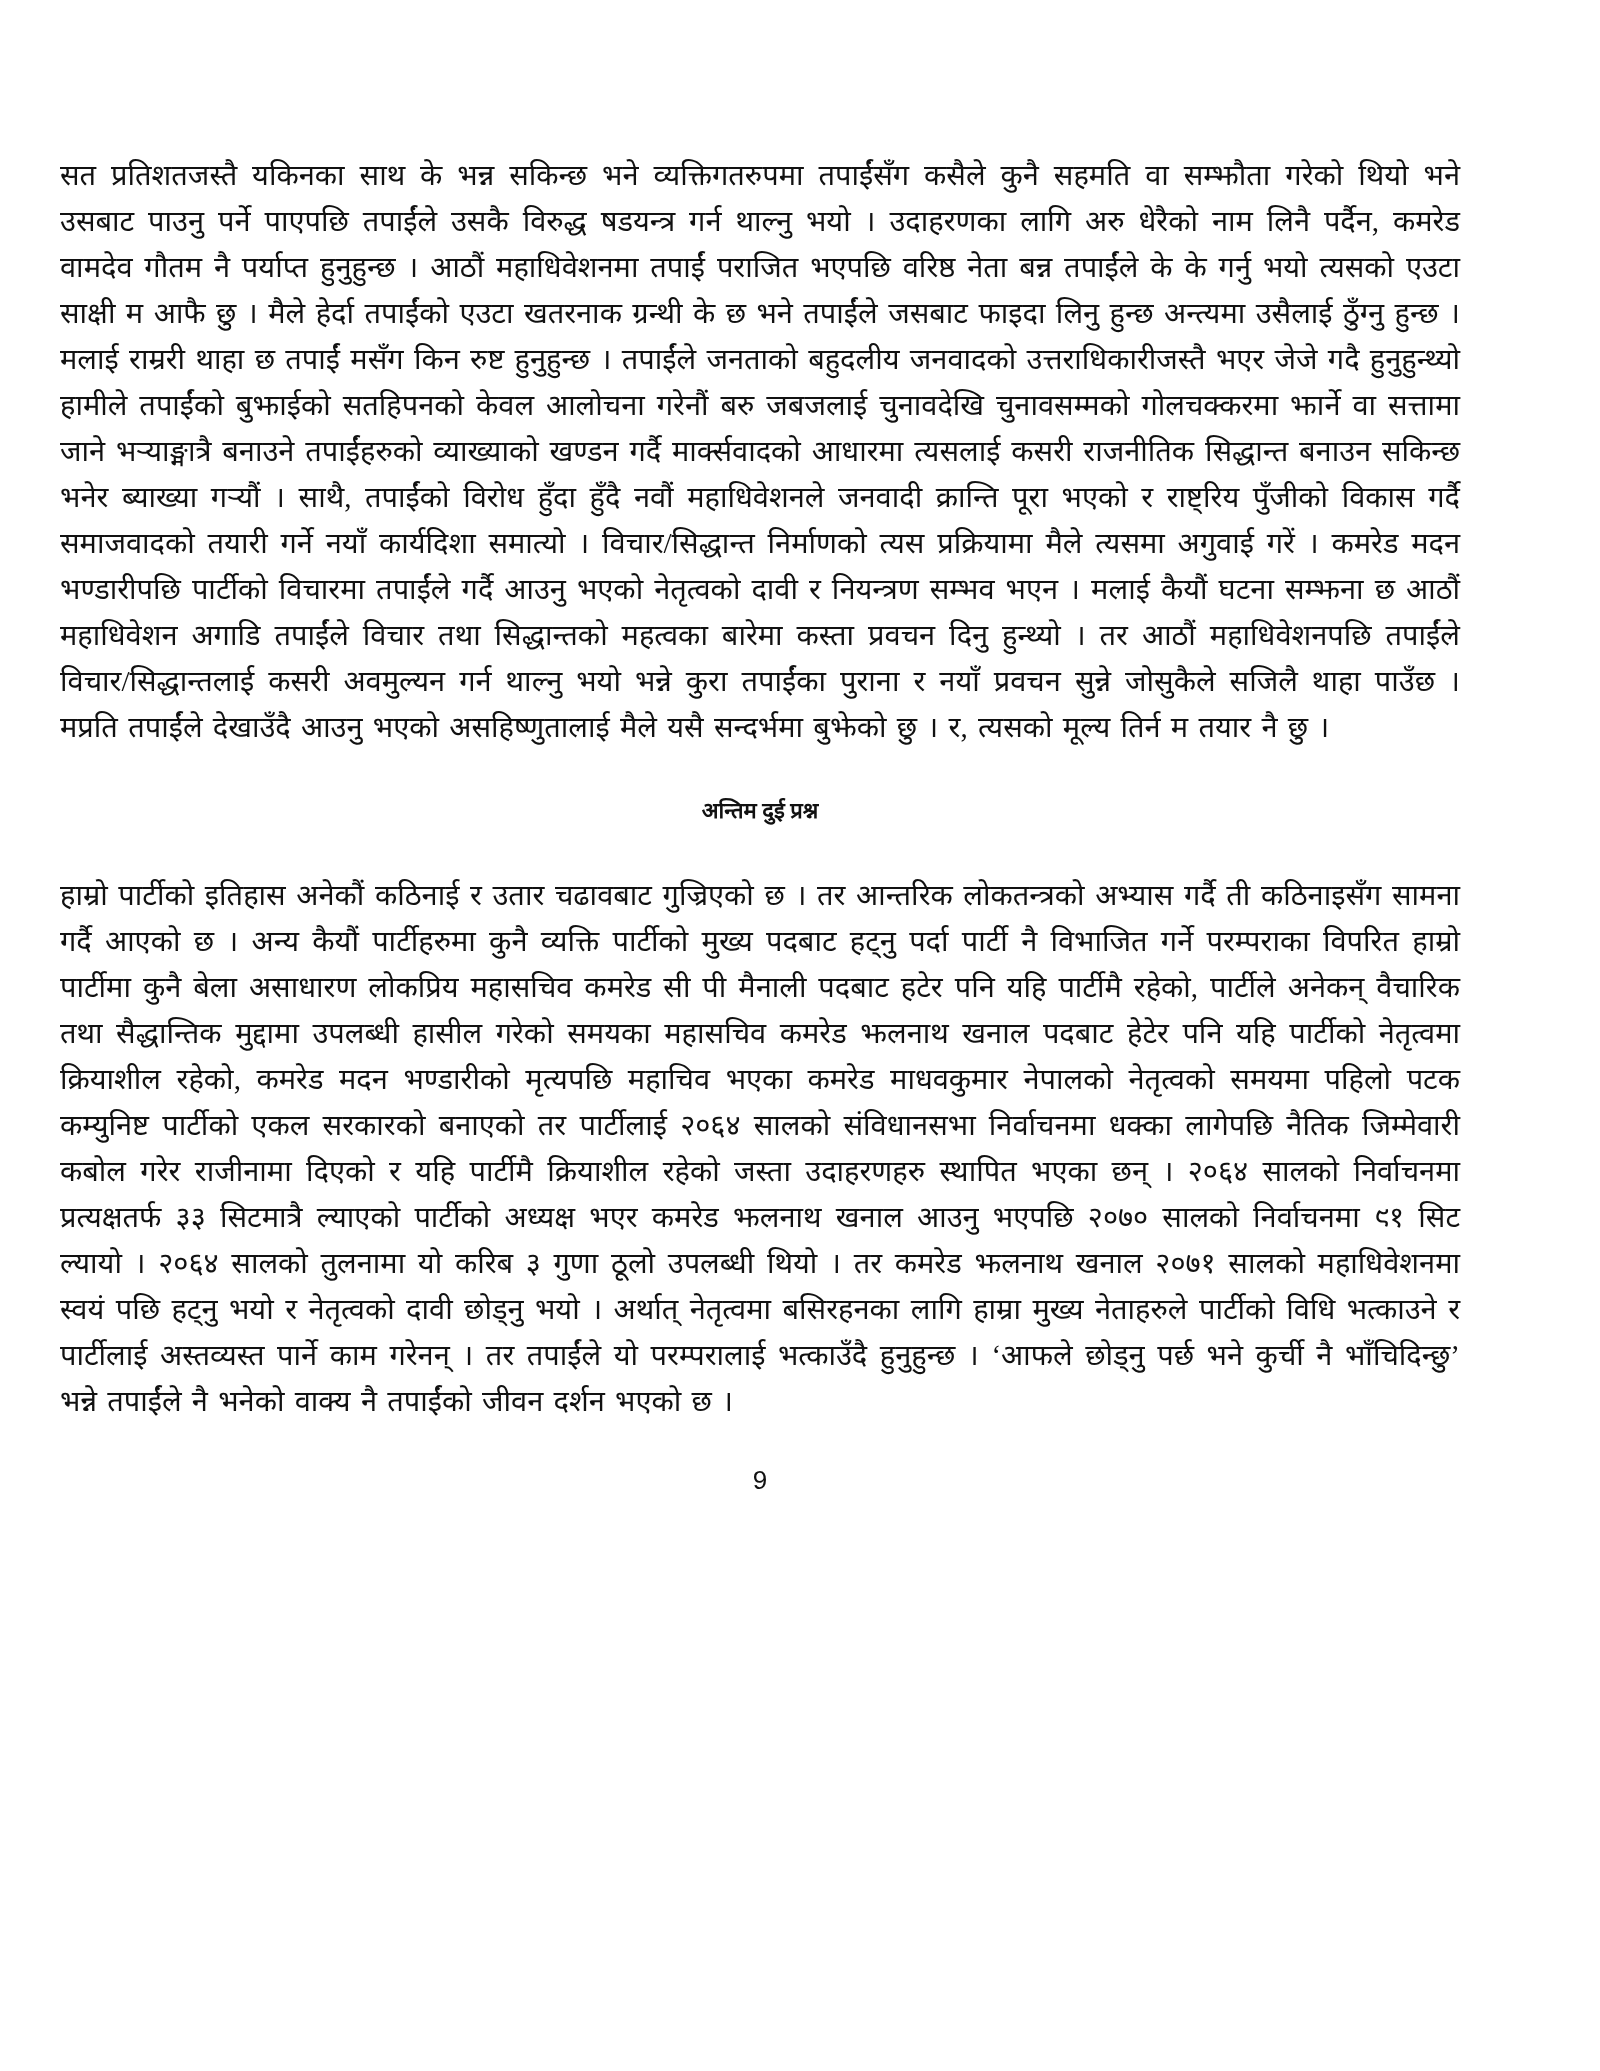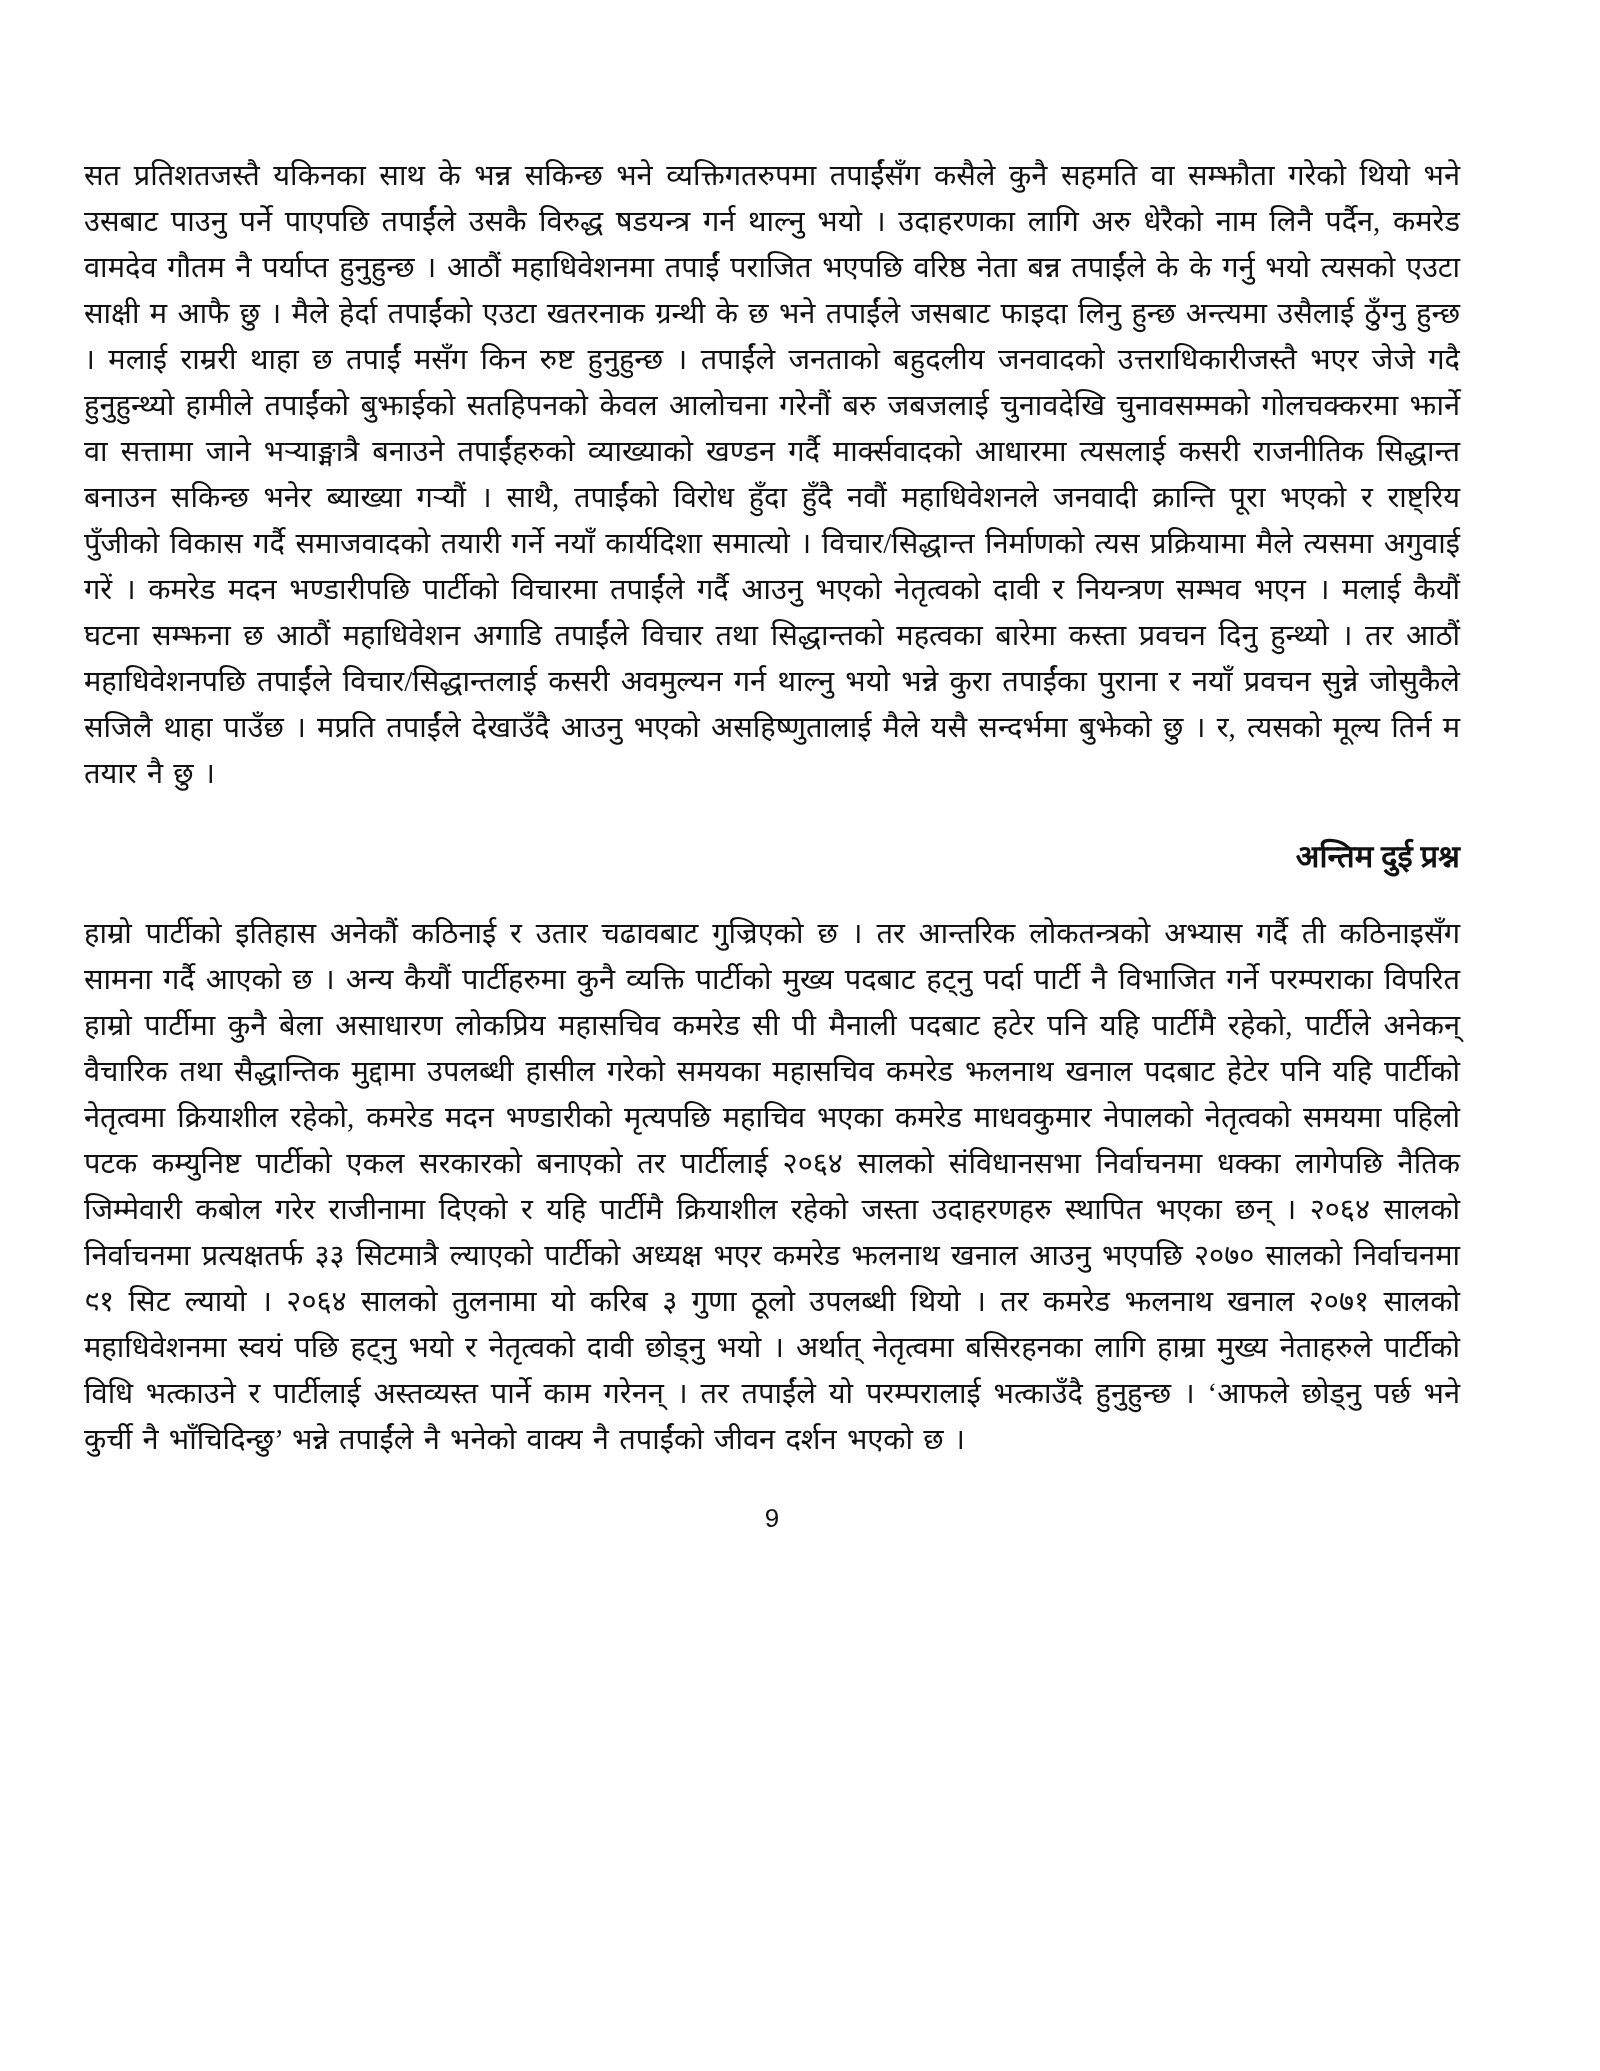--- a/index.html
+++ b/index.html
@@ -12,37 +12,37 @@
     height: 2071px;
     font-family: "Liberation Serif", "DejaVu Serif", serif;
     color: #111111;
     position: relative;
     overflow: hidden;
   }
   .page {
     box-sizing: border-box;
     width: 1600px;
     height: 2071px;
-    padding: 152px 140px 0 84px;
+    padding: 152px 140px 0 60px;
     background: #ffffff;
   }
   p.body-text {
     font-size: 29px;
     line-height: 46px;
     text-align: justify;
     text-justify: inter-word;
     word-spacing: 3px;
     margin: 0 0 40px 0;
   }
   h2.section-heading {
-    font-size: 31px;
+    font-size: 22px;
     font-weight: bold;
     line-height: 42px;
-    margin: 6px 0 32px 0;
-    text-align: right;
+    margin: 6px 0 40px 0;
+    text-align: center;
   }
   .page-number {
     width: 100%;
     text-align: center;
     font-size: 26px;
     line-height: 32px;
     margin-top: 14px;
     font-family: "Liberation Sans", sans-serif;
   }
 </style>

